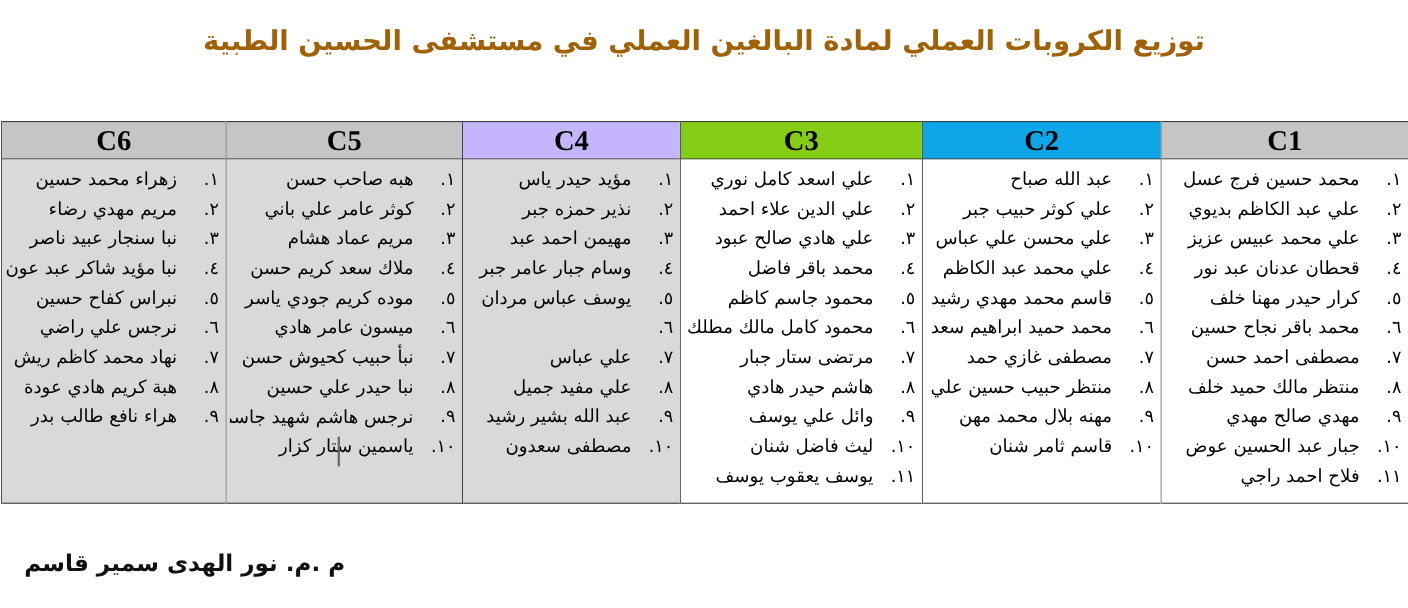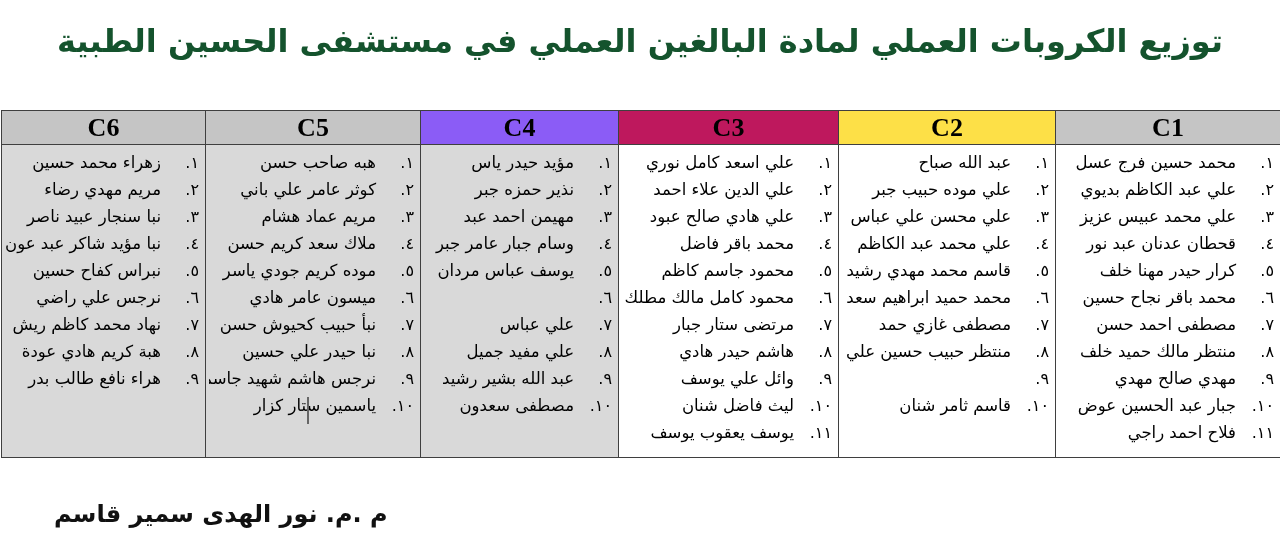--- a/index.html
+++ b/index.html
@@ -16,23 +16,23 @@
     width: 1280px;
     height: 553px;
     background: #ffffff;
   }
   .title {
     position: absolute;
     top: 22px;
     left: 0;
     right: 0;
     text-align: center;
-    font-size: 32px;
+    font-size: 25px;
     font-weight: bold;
-    color: #14532d;
+    color: #a16207;
     letter-spacing: 0;
   }
   .groups-table {
     position: absolute;
     top: 110px;
     left: 1px;
     right: 1px;
     display: flex;
   }
   .col {
@@ -93,22 +93,22 @@
     position: absolute;
     width: 2px;
     height: 27px;
     background: #666;
     left: 101px;
     top: 252px;
   }
   .signature {
     position: absolute;
     top: 500px;
-    left: 54px;
-    font-size: 24px;
+    left: 22px;
+    font-size: 21px;
     font-weight: bold;
     color: #111;
     direction: rtl;
   }
 </style>
 </head>
 <body>
 
 <div class="page">
   <div class="title" dir="rtl">توزيع الكروبات العملي لمادة البالغين العملي في مستشفى الحسين الطبية</div>
@@ -195,21 +195,21 @@
             <span class="name">نرجس هاشم شهيد جاسم</span>
           </div>
           <div class="item">
             <span class="num">١٠.</span>
             <span class="name">ياسمين ستار كزار</span>
           </div>
           <div class="text-cursor"></div>
         </div>
       </div>
       <div class="col" style="width: 198px;">
-        <div class="col-header" style="background: #8b5cf6; border-color: rgb(63, 63, 63);">C4</div>
+        <div class="col-header" style="background: #c4b5fd; border-color: rgb(63, 63, 63);">C4</div>
         <div class="col-body" style="background: rgb(217, 217, 217); border-color: rgb(63, 63, 63);">
           <div class="item">
             <span class="num">١.</span>
             <span class="name">مؤيد حيدر ياس</span>
           </div>
           <div class="item">
             <span class="num">٢.</span>
             <span class="name">نذير حمزه جبر</span>
           </div>
           <div class="item">
@@ -239,21 +239,21 @@
             <span class="num">٩.</span>
             <span class="name">عبد الله بشير رشيد</span>
           </div>
           <div class="item">
             <span class="num">١٠.</span>
             <span class="name">مصطفى سعدون</span>
           </div>
         </div>
       </div>
       <div class="col" style="width: 220px;">
-        <div class="col-header" style="background: #be185d; border-color: rgb(63, 63, 63);">C3</div>
+        <div class="col-header" style="background: #84cc16; border-color: rgb(63, 63, 63);">C3</div>
         <div class="col-body" style="background: rgb(255, 255, 255); border-color: rgb(63, 63, 63);">
           <div class="item">
             <span class="num">١.</span>
             <span class="name">علي اسعد كامل نوري</span>
           </div>
           <div class="item">
             <span class="num">٢.</span>
             <span class="name">علي الدين علاء احمد</span>
           </div>
           <div class="item">
@@ -288,29 +288,29 @@
             <span class="num">١٠.</span>
             <span class="name">ليث فاضل شنان</span>
           </div>
           <div class="item">
             <span class="num">١١.</span>
             <span class="name">يوسف يعقوب يوسف</span>
           </div>
         </div>
       </div>
       <div class="col" style="width: 217px;">
-        <div class="col-header" style="background: #fde047; border-color: rgb(63, 63, 63);">C2</div>
+        <div class="col-header" style="background: #0ea5e9; border-color: rgb(63, 63, 63);">C2</div>
         <div class="col-body" style="background: rgb(255, 255, 255); border-color: rgb(63, 63, 63);">
           <div class="item">
             <span class="num">١.</span>
             <span class="name">عبد الله صباح</span>
           </div>
           <div class="item">
             <span class="num">٢.</span>
-            <span class="name">علي موده حبيب جبر</span>
+            <span class="name">علي كوثر حبيب جبر</span>
           </div>
           <div class="item">
             <span class="num">٣.</span>
             <span class="name">علي محسن علي عباس</span>
           </div>
           <div class="item">
             <span class="num">٤.</span>
             <span class="name">علي محمد عبد الكاظم</span>
           </div>
           <div class="item">
@@ -324,20 +324,21 @@
           <div class="item">
             <span class="num">٧.</span>
             <span class="name">مصطفى غازي حمد</span>
           </div>
           <div class="item">
             <span class="num">٨.</span>
             <span class="name">منتظر حبيب حسين علي</span>
           </div>
           <div class="item">
             <span class="num">٩.</span>
+            <span class="name">مهنه بلال محمد مهن</span>
           </div>
           <div class="item">
             <span class="num">١٠.</span>
             <span class="name">قاسم ثامر شنان</span>
           </div>
         </div>
       </div>
       <div class="col" style="width: 225px;">
         <div class="col-header" style="background: rgb(197, 197, 197); border-color: rgb(63, 63, 63);">C1</div>
         <div class="col-body" style="background: rgb(255, 255, 255); border-color: rgb(63, 63, 63);">

